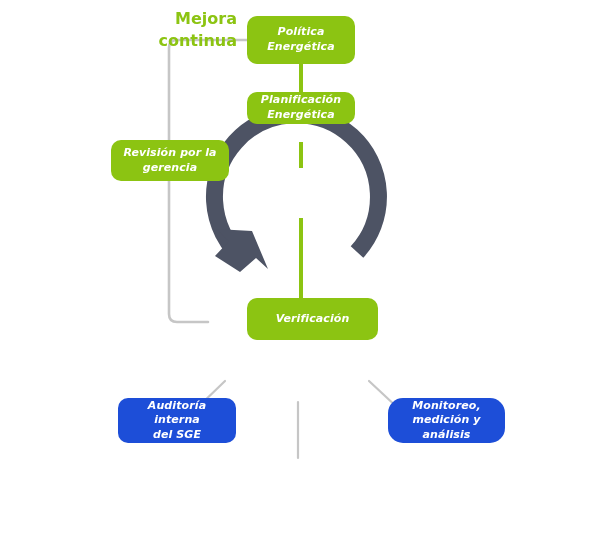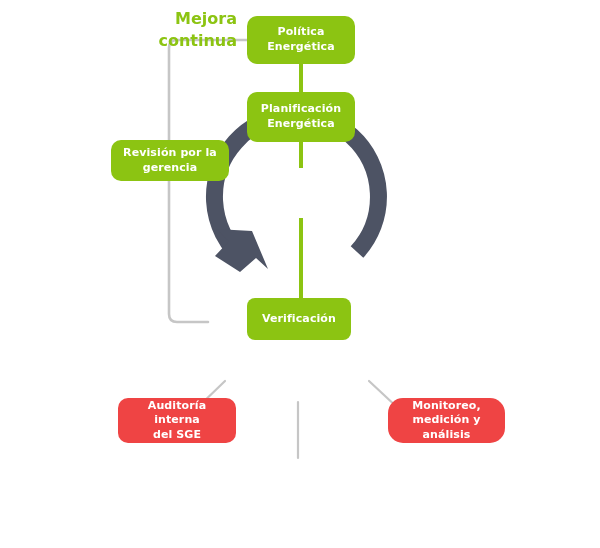--- a/index.html
+++ b/index.html
@@ -40,43 +40,44 @@
     text-align: center;
     border-radius: 10px;
     color: #ffffff;
     font-weight: bold;
     font-size: 11px;
     line-height: 1.32;
     letter-spacing: 0.1px;
     box-sizing: border-box;
     padding: 3px 6px;
     z-index: 5;
+    font-style: italic;
   }
 
   .node.green { background: #8CC412; }
-  .node.gray  { background: #ef4444; }
+  .node.gray  { background: #1d4ed8; }
 
   .node-label { display: block; white-space: pre-line; }
 
   .caption {
     position: absolute;
     color: #8CC412;
     font-weight: bold;
     font-size: 16px;
     line-height: 1.35;
     text-align: right;
     white-space: pre-line;
     z-index: 6;
   }
 
   
   #node-politica        { left: 247px; top: 16px;  width: 108px; height: 48px; }
-  #node-planificacion   { left: 247px; top: 92px;  width: 108px; height: 50px; justify-content: center; }
+  #node-planificacion   { left: 247px; top: 92px;  width: 108px; height: 32px; justify-content: center; }
   #node-implementacion  { left: 247px; top: 168px; width: 108px; height: 50px; }
-  #node-verificacion    { left: 247px; top: 298px; width: 104px; height: 42px; border-radius: 8px; }
+  #node-verificacion    { left: 247px; top: 298px; width: 131px; height: 42px; }
   #node-revision        { left: 111px; top: 140px; width: 118px; height: 41px; }
   #node-auditoria       { left: 118px; top: 398px; width: 118px; height: 45px; }
   #node-monitoreo       { left: 388px; top: 398px; width: 117px; height: 45px; border-radius: 15px; }
   #node-noconformidad   { left: 248px; top: 455px; width: 107px; height: 75px; }
 
   #caption-mejora       { left: 147px; top: 8px;   width: 90px; }
 </style>
 </head>
 <body>
 

